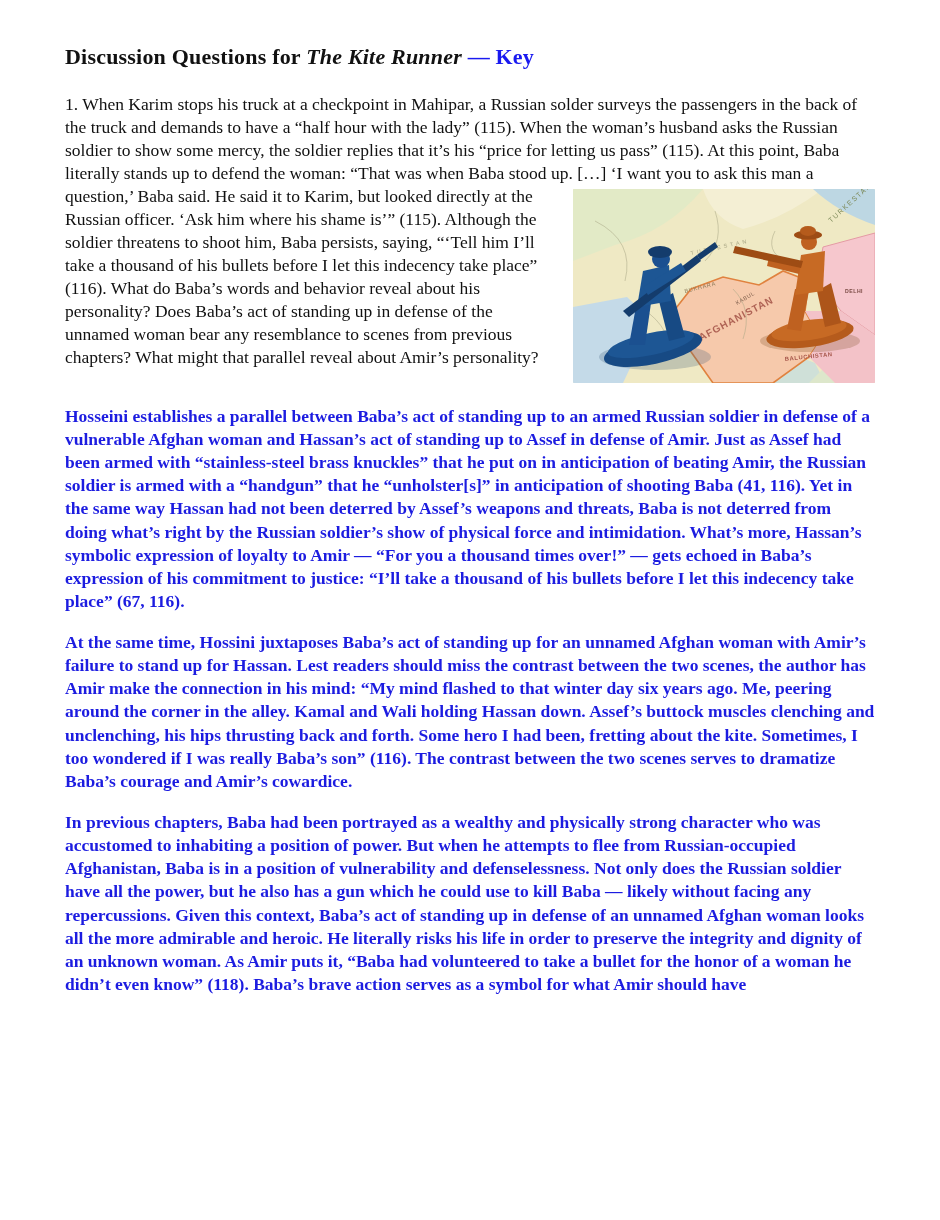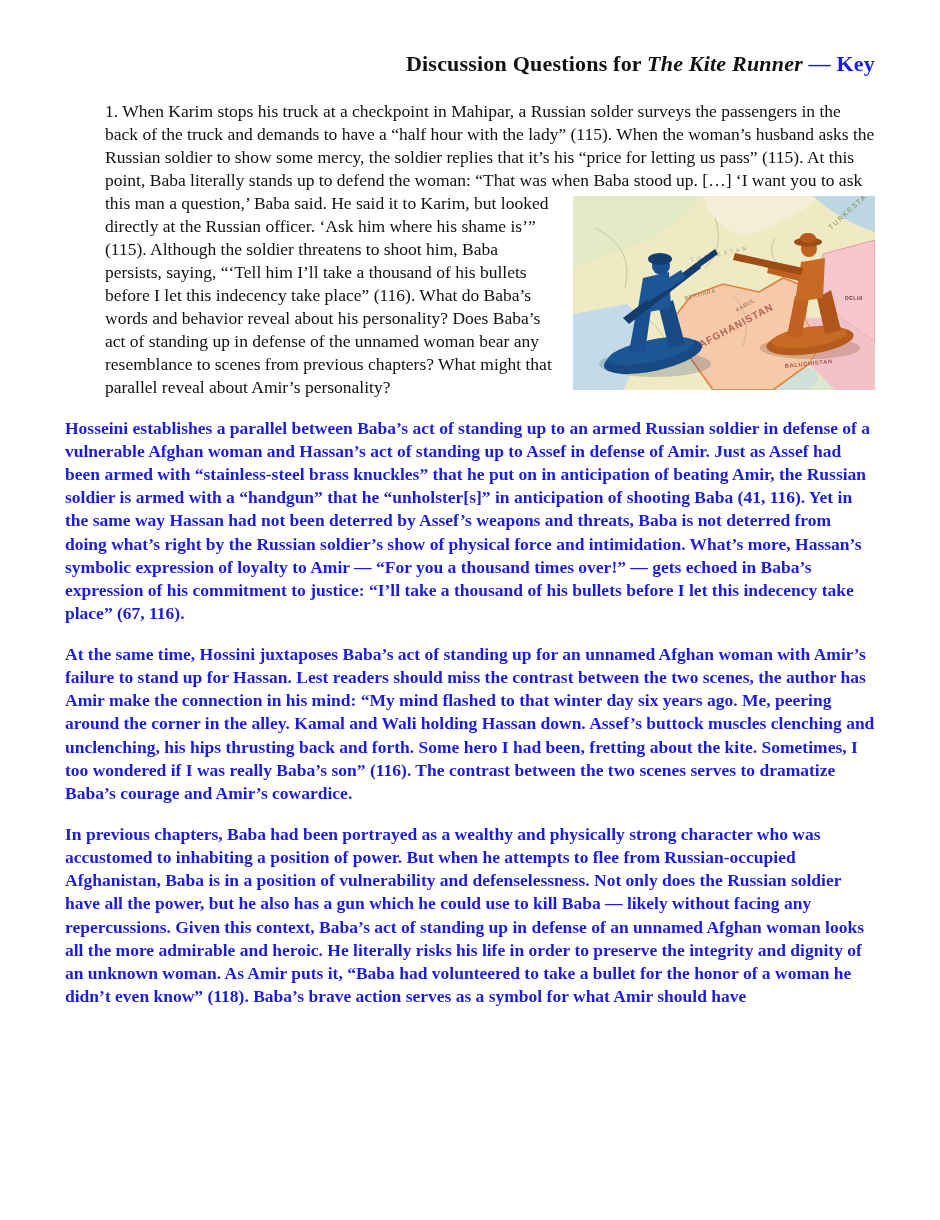--- a/index.html
+++ b/index.html
@@ -14,29 +14,29 @@
   }
   .page{padding:26px 65px 0 65px;}
   .name-row{
     text-align:right;font-size:17.5px;margin-right:8px;margin-top:4px;
   }
   .name-line{
     display:inline-block;width:238px;height:15px;
     border-bottom:1.6px solid #000;margin-left:5px;vertical-align:baseline;
   }
   .doc-title{
-    text-align:right;font-size:22px;font-weight:bold;margin-top:25px;
+    text-align:left;font-size:22px;font-weight:bold;margin-top:18px;
     letter-spacing:0.2px;
   }
   .doc-title .book{font-style:italic;}
   .doc-title .key{color:var(--key-blue);}
   .doc-subtitle{text-align:center;font-size:18px;margin-top:3px;}
   .section-heading{font-size:18px;font-weight:bold;margin-top:30px;}
   .question{
-    font-size:17.5px;line-height:23px;margin-top:23px;text-align:left;margin-left:40px;
+    font-size:17.5px;line-height:23px;margin-top:23px;text-align:left;
   }
   .photo-float{
     float:right;width:302px;height:194px;margin:4px 0 4px 14px;
     display:block;
   }
   .photo-float svg{display:block;border-radius:1px;}
   .answer{
     color:var(--answer-blue);font-weight:bold;
     font-size:17.5px;line-height:23.2px;margin-top:16px;text-align:left;
   }

